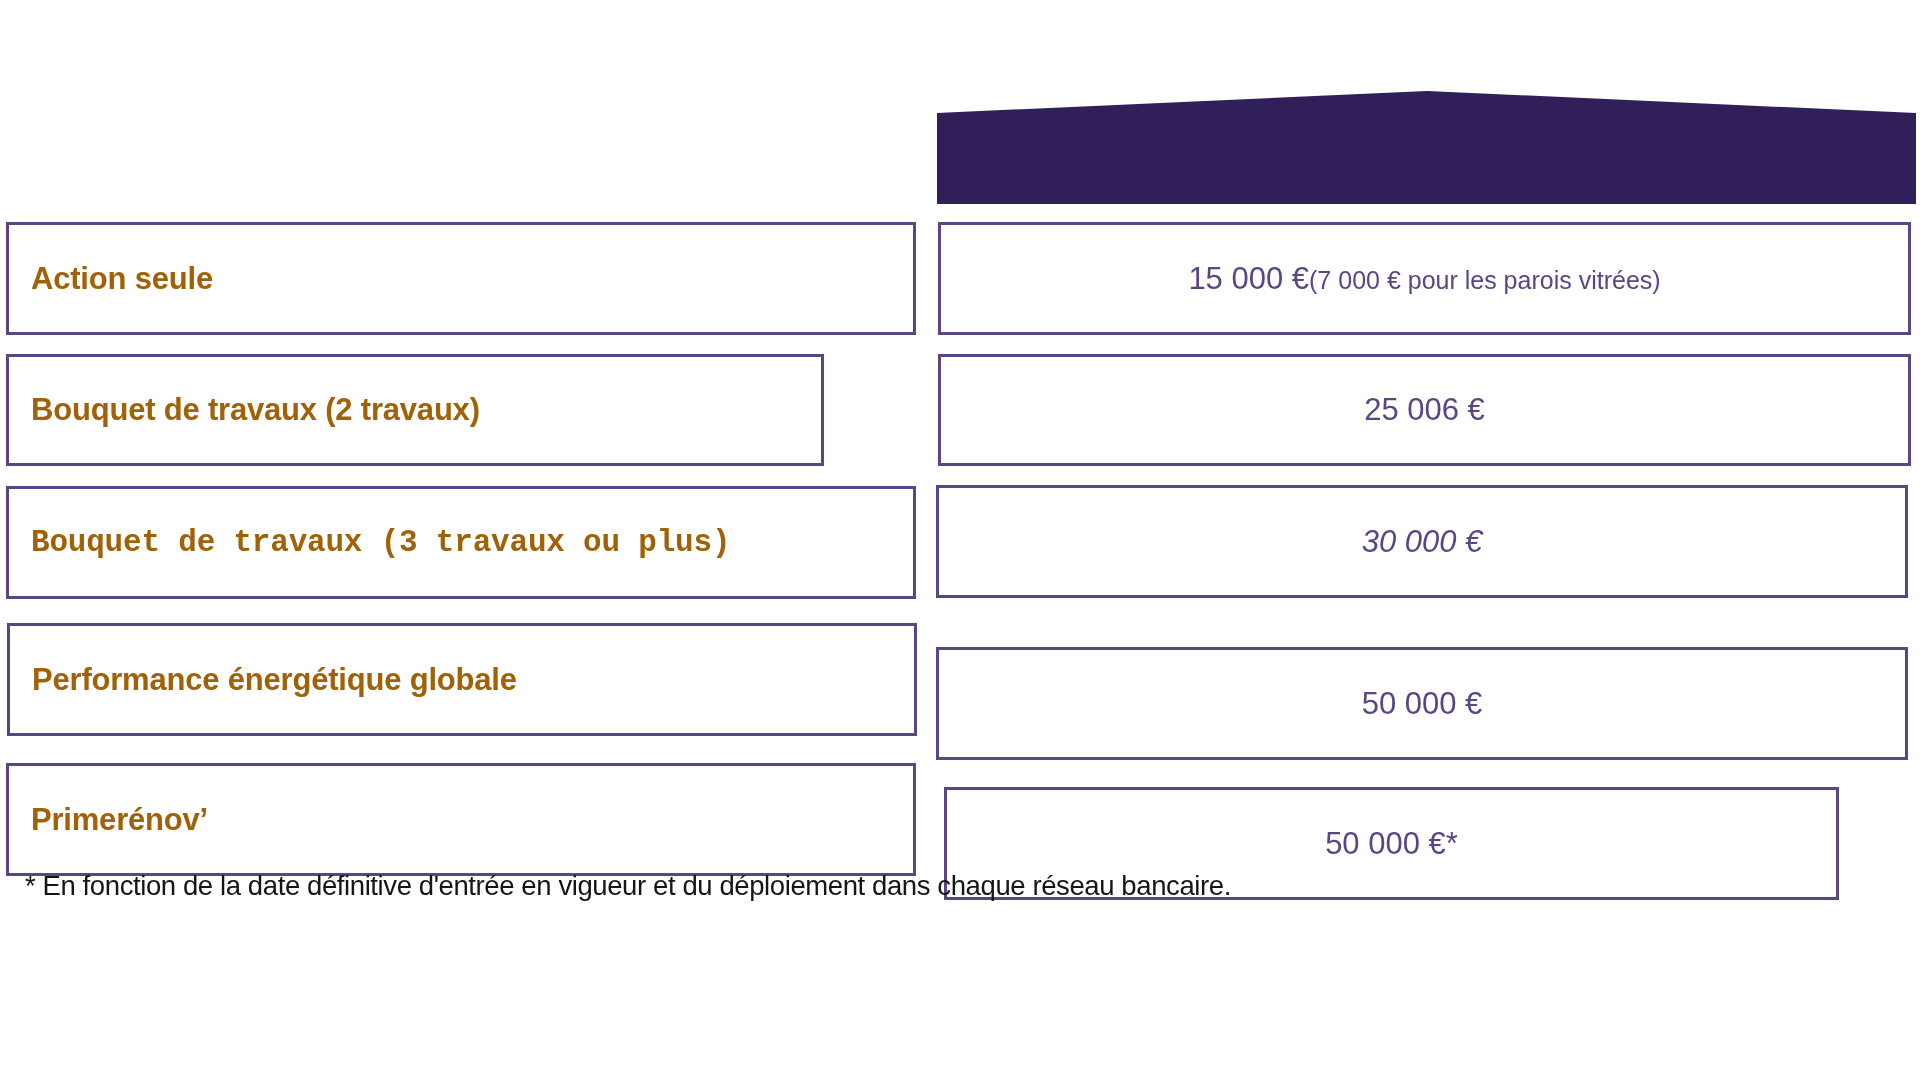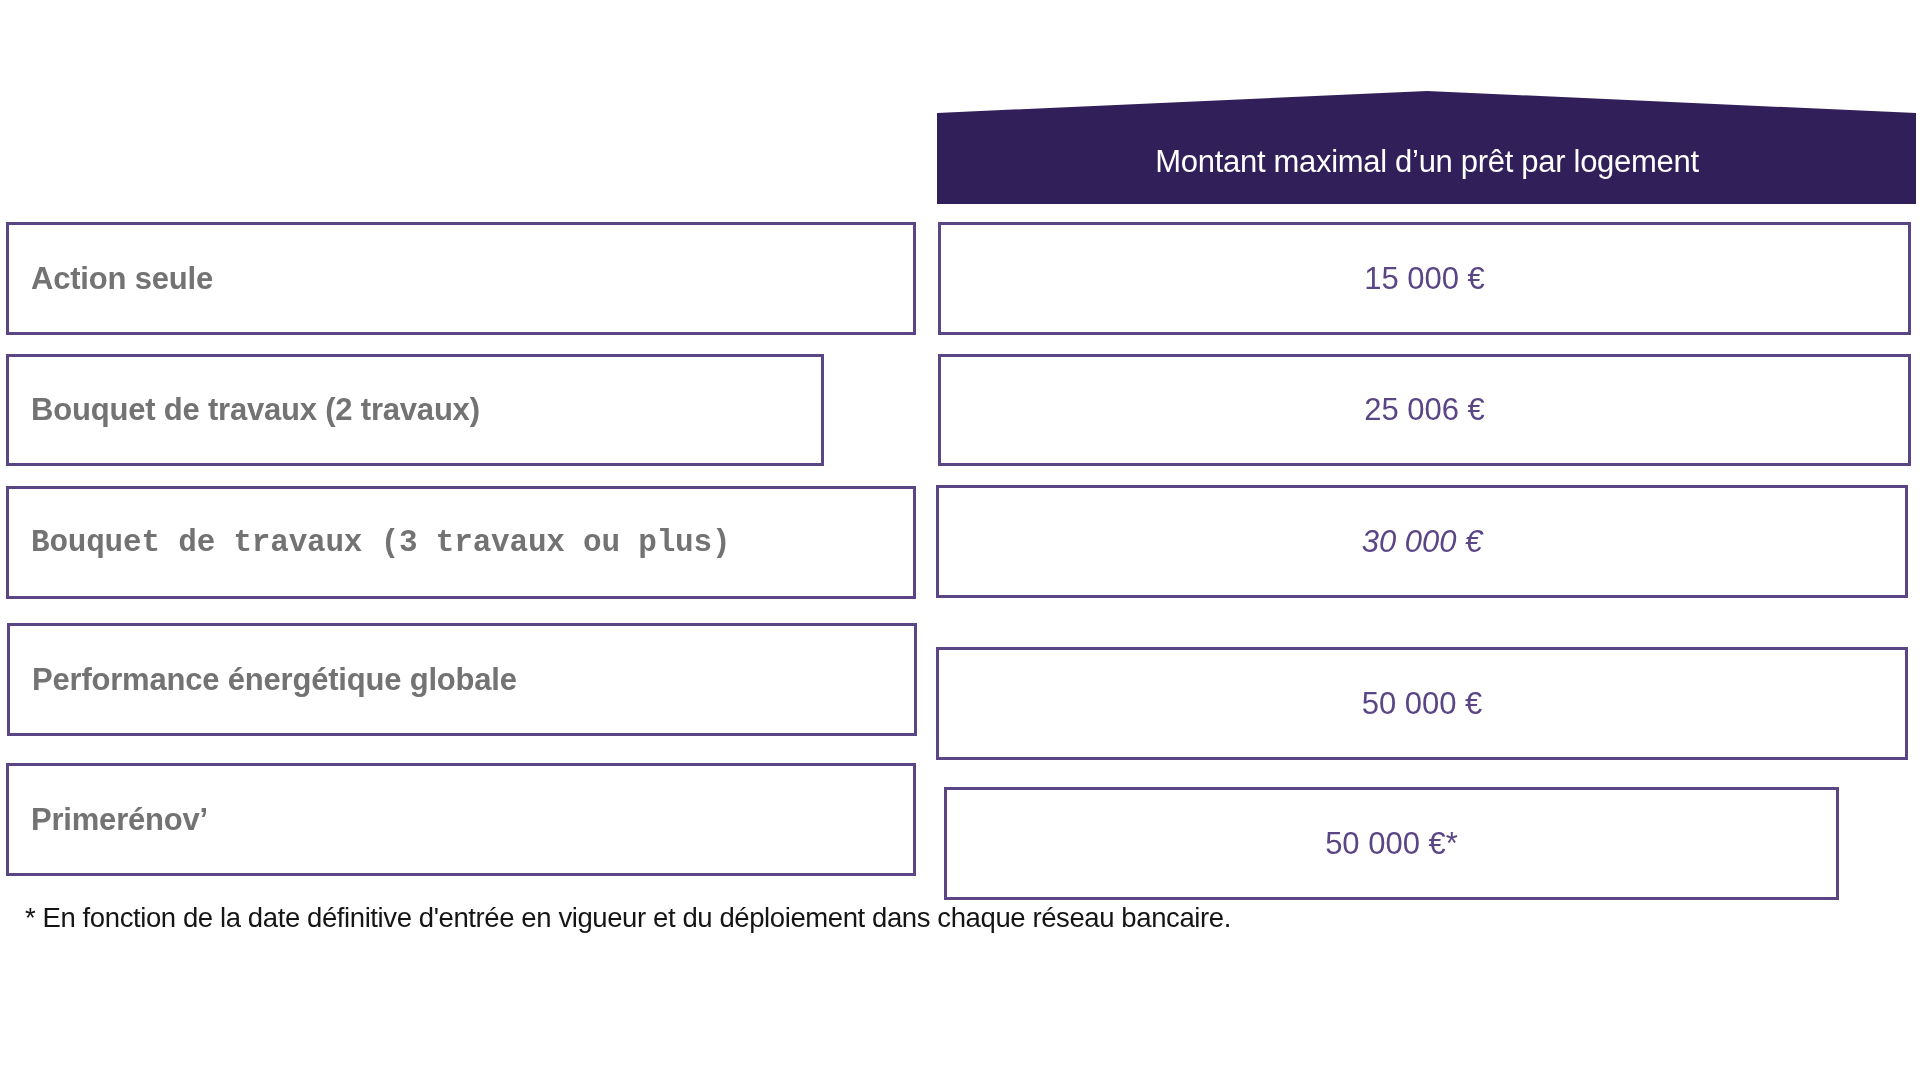--- a/index.html
+++ b/index.html
@@ -44,21 +44,21 @@
     .box {
       position: absolute;
       box-sizing: border-box;
       border: 3.5px solid #5a4585;
       background: #ffffff;
       display: flex;
       align-items: center;
     }
     .label-box {
       padding-left: 22px;
-      color: #737373;
+      color: #a16207;
       font-weight: bold;
       font-size: 31px;
       letter-spacing: -0.2px;
     }
     .value-box {
       justify-content: center;
       flex-direction: row;
       color: #5a4585;
       font-size: 31px;
       text-align: center;
@@ -67,42 +67,42 @@
       line-height: 34px;
     }
     .value-sub {
       font-size: 25px;
       line-height: 30px;
       margin-top: 2px;
     }
     .footnote {
       position: absolute;
       left: 25px;
-      top: 902px;
+      top: 870px;
       font-size: 27.5px;
       color: #151515;
       letter-spacing: -0.4px;
       white-space: nowrap;
     }
   </style>
 </head>
 <body>
 
 <div class="header">
   <svg viewBox="0 0 980 114" preserveAspectRatio="none">
     <polygon points="0,23 490,1 979,23 979,114 0,114" fill="#311f59"></polygon>
   </svg>
-  <div class="header-title">Montant maximal d’un prêt par logement</div>
 </div>
 
 <div class="box label-box" style="left:6px; top:222px; width:910px; height:113px;">
   <span>Action seule</span>
 </div>
 <div class="box value-box" style="left:938px; top:222px; width:973px; height:113px;">
   <span class="value-main">15 000 €</span>
+  <span class="value-sub">(7 000 € pour les parois vitrées)</span>
 </div>
 
 <div class="box label-box" style="left:6px; top:354px; width:818px; height:112px;align-items:center;">
   <span>Bouquet de travaux (2 travaux)</span>
 </div>
 <div class="box value-box" style="left:938px; top:354px; width:973px; height:112px;">
   <span class="value-main">25 006 €</span>
 </div>
 
 <div class="box label-box" style="left:6px; top:486px; width:910px; height:113px;font-family:Liberation Mono, monospace;">

